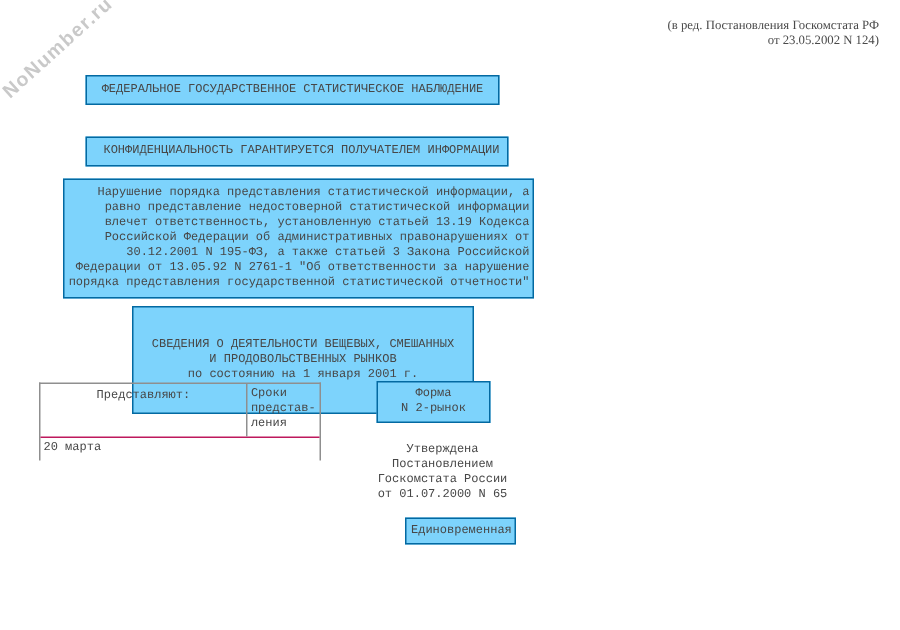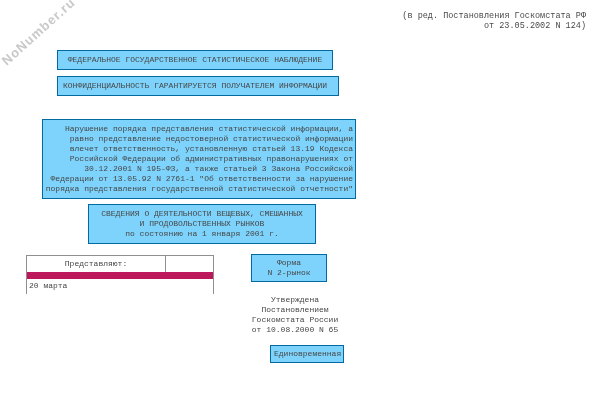--- a/index.html
+++ b/index.html
@@ -32,67 +32,67 @@
     letter-spacing: 1px;
     color: #c9c9c9;
     text-shadow: 1px 1px 0 #ffffff;
     white-space: nowrap;
   }
   .amendment-note {
     position: absolute;
     top: 12px;
     right: 14px;
     text-align: right;
-    font-family: Liberation Mono, monospace;
+    font-family: Liberation Serif, serif;
     font-size: 8.5px;
     line-height: 9.5px;
     color: #4a4a4a;
   }
   .federal-box {
     position: absolute;
     left: 45px;
     top: 50px;
     width: 264px;
     padding: 4px 5px;
     text-align: center;
   }
   .confidentiality-box {
     position: absolute;
     left: 45px;
-    top: 76px;
+    top: 91px;
     width: 270px;
     padding: 4px 5px;
-    text-align: left;
+    text-align: right;
   }
   .liability-box {
     position: absolute;
     left: 30px;
     top: 119px;
     width: 308px;
     padding: 4px 2px;
     text-align: right;
   }
   .title-box {
     position: absolute;
     left: 76px;
     top: 204px;
     width: 220px;
-    padding: 4px 3px;
+    padding: 20px 3px;
     text-align: center;
   }
   .tbl {
     position: absolute;
     left: 26px;
     top: 255px;
     width: 186px;
     border: 1px solid #8f8f8f;
     border-bottom: none;
   }
   .tr { display: flex; }
-  .tr.head { border-bottom: 7px solid #be185d; }
+  .tr.head { border-bottom: 1px solid #be185d; }
   .td { padding: 2px 2px 3px 2px; }
   .td.c1 { width: 134px; border-right: 1px solid #8f8f8f; }
   .td.c2 { width: 44px; }
   .td.c1.head-cell { text-align: center; padding-top: 3px; }
   .form-box {
     position: absolute;
     left: 239px;
     top: 254px;
     width: 66px;
     padding: 3px 4px;
@@ -136,29 +136,32 @@
 Федерации от 13.05.92 N 2761-1 "Об ответственности за нарушение
 порядка представления государственной статистической отчетности"</div>
 
   <div class="title-box boxed pre">СВЕДЕНИЯ О ДЕЯТЕЛЬНОСТИ ВЕЩЕВЫХ, СМЕШАННЫХ
 И ПРОДОВОЛЬСТВЕННЫХ РЫНКОВ
 по состоянию на 1 января 2001 г.</div>
 
   <div class="tbl">
     <div class="tr head">
       <div class="td c1 head-cell pre">Представляют:</div>
+      <div class="td c2 pre">Сроки
+представ-
+ления</div>
     </div>
     <div class="tr">
       <div class="td c2 pre">20 марта</div>
     </div>
   </div>
 
   <div class="form-box boxed pre">Форма
 N 2-рынок</div>
 
   <div class="approval-note pre">Утверждена
 Постановлением
 Госкомстата России
-от 10.08.2000 N 65</div>
+от 01.07.2000 N 65</div>
 
   <div class="periodicity-box boxed pre">Единовременная</div>
 
 </div>
 
 </body></html>

